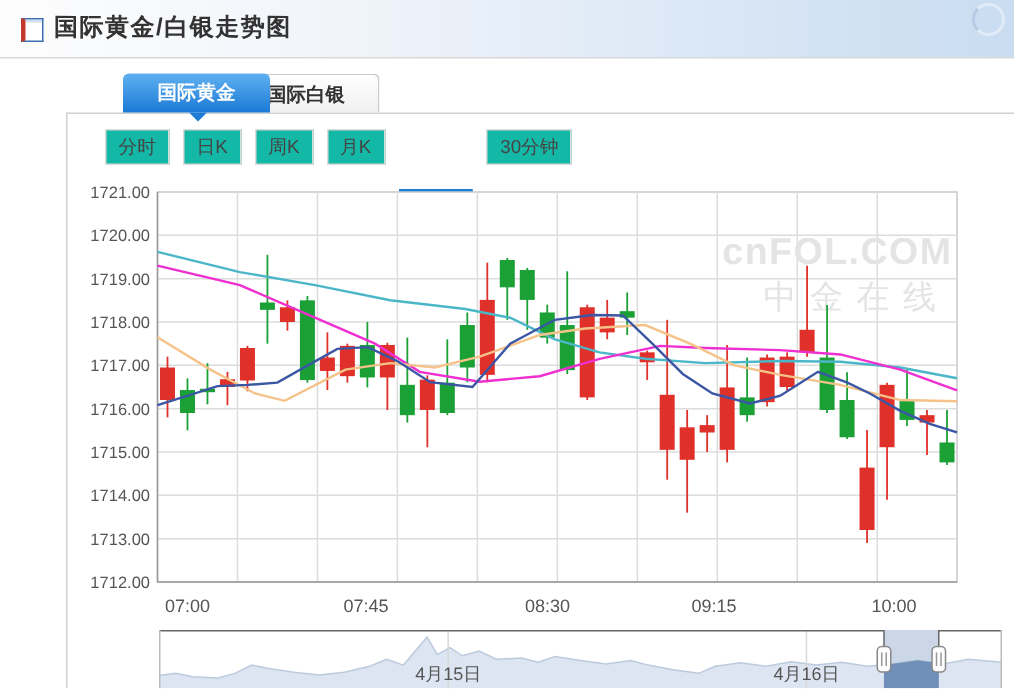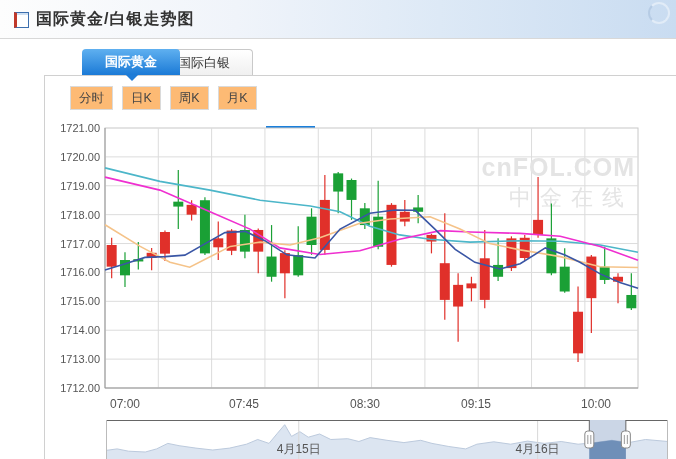--- a/index.html
+++ b/index.html
@@ -14,28 +14,28 @@
   #hdr .title{position:absolute;left:36px;top:0;line-height:38px;font-size:16px;font-weight:bold;color:#333;letter-spacing:1px;}
   #hdr .swirl{position:absolute;right:6px;top:2px;width:18px;height:18px;border-radius:50%;
     border:2px solid rgba(255,255,255,.55);border-left-color:rgba(160,185,215,.6);opacity:.8;}
   
   .tab{position:absolute;top:49px;height:26px;line-height:26px;text-align:center;font-size:13px;cursor:pointer;
     border-radius:4px 4px 0 0;}
   #tab0{left:50px;width:98px;background:linear-gradient(#5fb0f0,#1b7ad6);color:#fff;font-weight:bold;z-index:3;margin-left:32px;}
   #tab0 .ptr{position:absolute;left:44px;bottom:-6px;width:0;height:0;border-left:6px solid transparent;
     border-right:6px solid transparent;border-top:6px solid #1e7cd7;}
   #tab1{left:155px;width:96px;background:linear-gradient(#ffffff,#f0f0f0);color:#333;
-    border:1px solid #c9c9c9;border-bottom:none;height:25px;}
+    border:1px solid #c9c9c9;border-bottom:none;height:25px;font-weight:bold;}
   
   #panel{position:absolute;left:44px;top:75px;right:0;bottom:0;background:#fff;
     border-top:1px solid #d0d0d0;border-left:1px solid #d0d0d0;}
   
   #periods{position:absolute;left:70px;top:86px;display:flex;gap:9px;}
   #periods .pbtn{height:22px;line-height:22px;padding:0 8px;font-size:12.5px;color:#444;
-    background:#fdba74;border:1px solid #dadada;cursor:pointer;white-space:nowrap;}
+    background:#14b8a6;border:1px solid #dadada;cursor:pointer;white-space:nowrap;}
   #periods .pbtn.active{background:#1a7fdb;border-color:#1a7fdb;color:#000000;margin-top:40px;}
   #chart{position:absolute;left:50px;top:118px;}
   #mini{position:absolute;left:106px;top:420px;}
   svg text{font-family:"Liberation Sans","DejaVu Sans",sans-serif;}
 </style>
 </head>
 <body>
 
 <div id="widget">
 
@@ -54,20 +54,21 @@
   </div>
 
   <div id="panel"></div>
 
   <div id="periods">
     <div class="pbtn">分时</div>
     <div class="pbtn">日K</div>
     <div class="pbtn">周K</div>
     <div class="pbtn">月K</div>
     <div class="pbtn active">5分钟</div>
+    <div class="pbtn">30分钟</div>
   </div>
 
   <svg id="chart" width="626" height="300">
       <rect x="55" y="10" width="533" height="260" fill="#fff" stroke="#c8c8c8" stroke-width="1"></rect>
       <text x="50" y="14" text-anchor="end" font-size="11" fill="#555">1721.00</text>
       <line x1="55" y1="38.888888888888886" x2="588" y2="38.888888888888886" stroke="#dcdcdc" stroke-width="1"></line>
       <text x="50" y="42.888888888888886" text-anchor="end" font-size="11" fill="#555">1720.00</text>
       <line x1="55" y1="67.77777777777777" x2="588" y2="67.77777777777777" stroke="#dcdcdc" stroke-width="1"></line>
       <text x="50" y="71.77777777777777" text-anchor="end" font-size="11" fill="#555">1719.00</text>
       <line x1="55" y1="96.66666666666667" x2="588" y2="96.66666666666667" stroke="#dcdcdc" stroke-width="1"></line>

